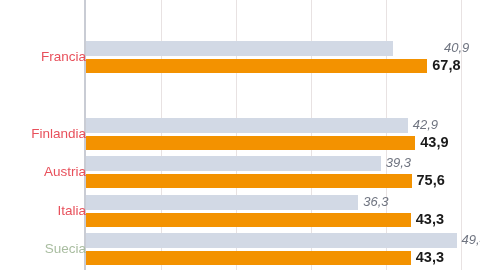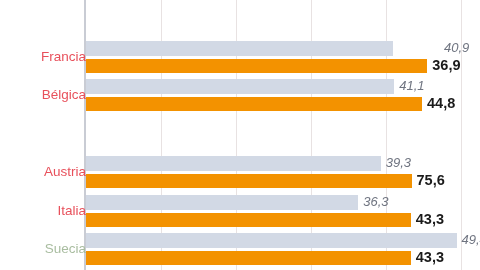--- a/index.html
+++ b/index.html
@@ -120,28 +120,28 @@
       <div class="gridline" style="left: 386px;"></div>
       <div class="gridline" style="left: 461px;"></div>
     </div>
 
   <div id="rows">
       <div class="row" style="top: 38.5px;">
         <div class="row-label" style="color: rgb(232, 80, 91);">Francia</div>
         <div class="bar bar-gray" style="width: 306.75px; background: rgb(210, 217, 229);"></div>
         <div class="val val-gray" style="left: 413px; margin-left: 31px;">40,9</div>
         <div class="bar bar-orange" style="width: 341.25px; background: rgb(243, 146, 0);"></div>
-        <div class="val val-orange" style="left: 432.25px;">36,9</div>
+        <div class="val val-orange" style="left: 432.25px;">67,8</div>
       </div>
-      <div class="row" style="top: 77px;">
-        <div class="row-label" style="color: rgb(232, 80, 91);">Bélgica</div>
-        <div class="bar bar-gray" style="width: 308.25px; background: rgb(210, 217, 229);"></div>
-        <div class="val val-gray" style="left: 399.25px;">41,1</div>
-        <div class="bar bar-orange" style="width: 336px; background: rgb(243, 146, 0);"></div>
-        <div class="val val-orange" style="left: 427px;">44,8</div>
+      <div class="row" style="top: 115.5px;">
+        <div class="row-label" style="color: rgb(232, 80, 91);">Finlandia</div>
+        <div class="bar bar-gray" style="width: 321.75px; background: rgb(210, 217, 229);"></div>
+        <div class="val val-gray" style="left: 412.75px;">42,9</div>
+        <div class="bar bar-orange" style="width: 329.25px; background: rgb(243, 146, 0);"></div>
+        <div class="val val-orange" style="left: 420.25px;">43,9</div>
       </div>
       <div class="row" style="top: 154px;">
         <div class="row-label" style="color: rgb(232, 80, 91);">Austria</div>
         <div class="bar bar-gray" style="width: 294.75px; background: rgb(210, 217, 229);"></div>
         <div class="val val-gray" style="left: 385.75px;">39,3</div>
         <div class="bar bar-orange" style="width: 325.5px; background: rgb(243, 146, 0);"></div>
         <div class="val val-orange" style="left: 416.5px;">75,6</div>
       </div>
       <div class="row" style="top: 192.5px; text-decoration: underline;">
         <div class="row-label" style="color: rgb(232, 80, 91);">Italia</div>

